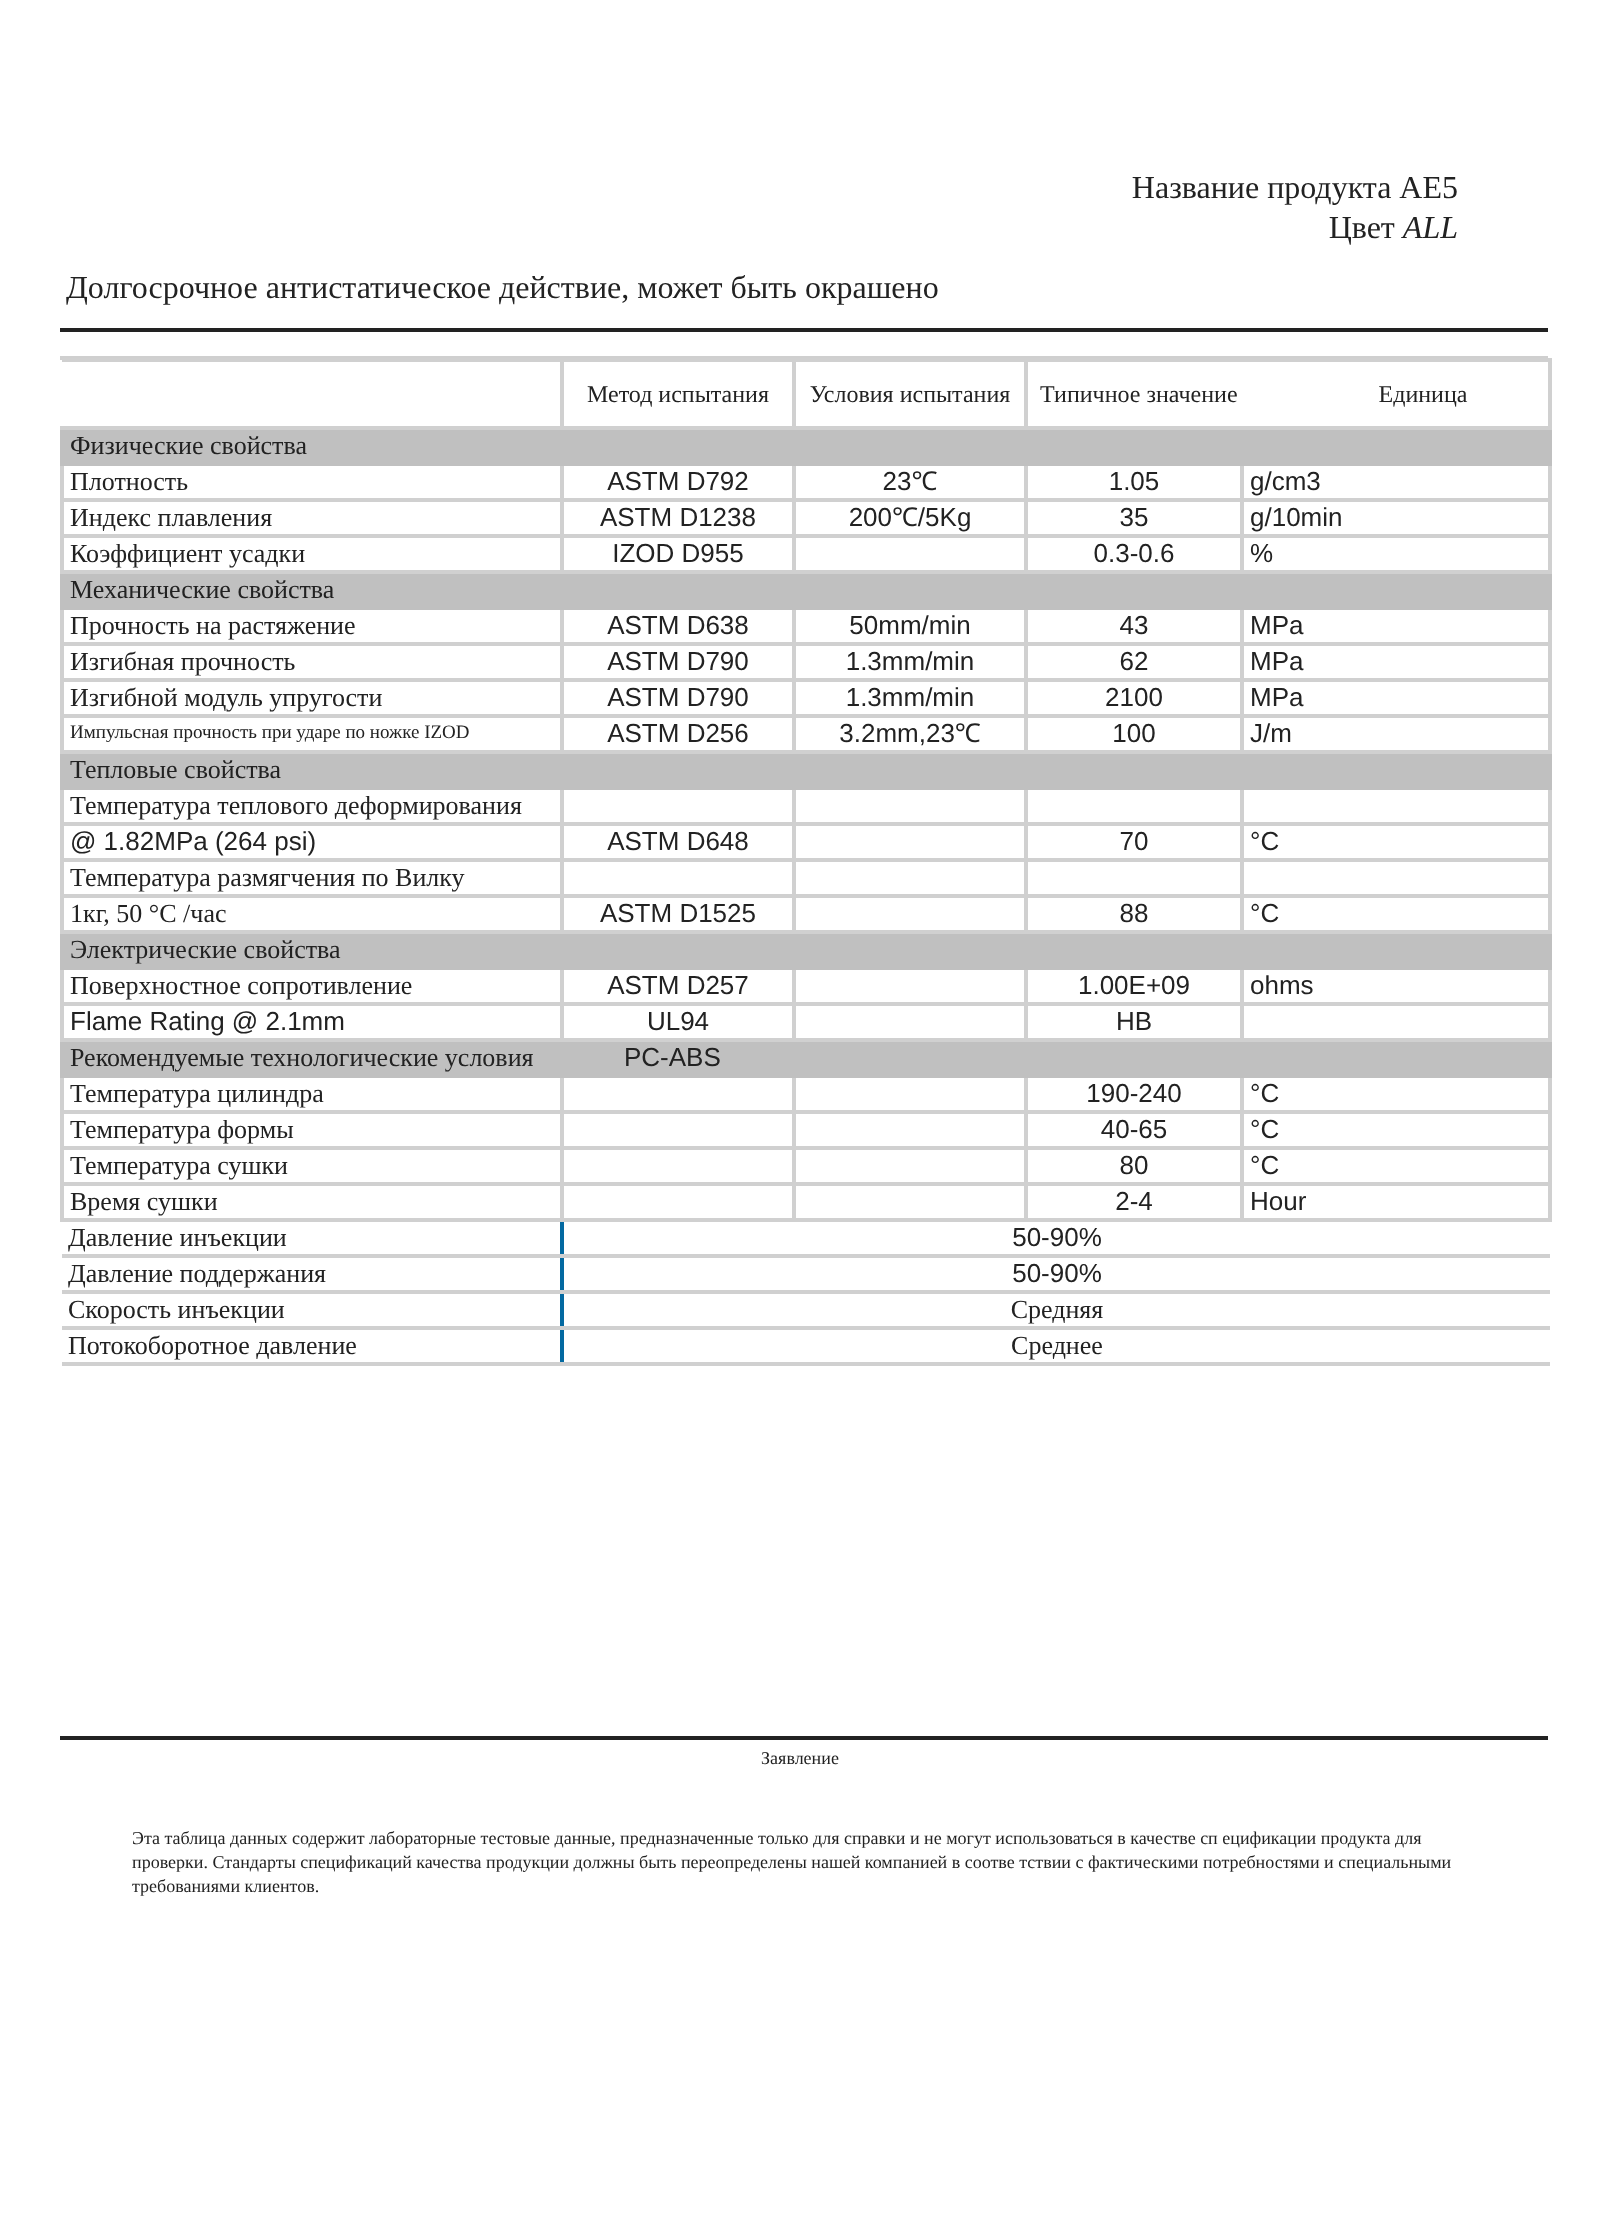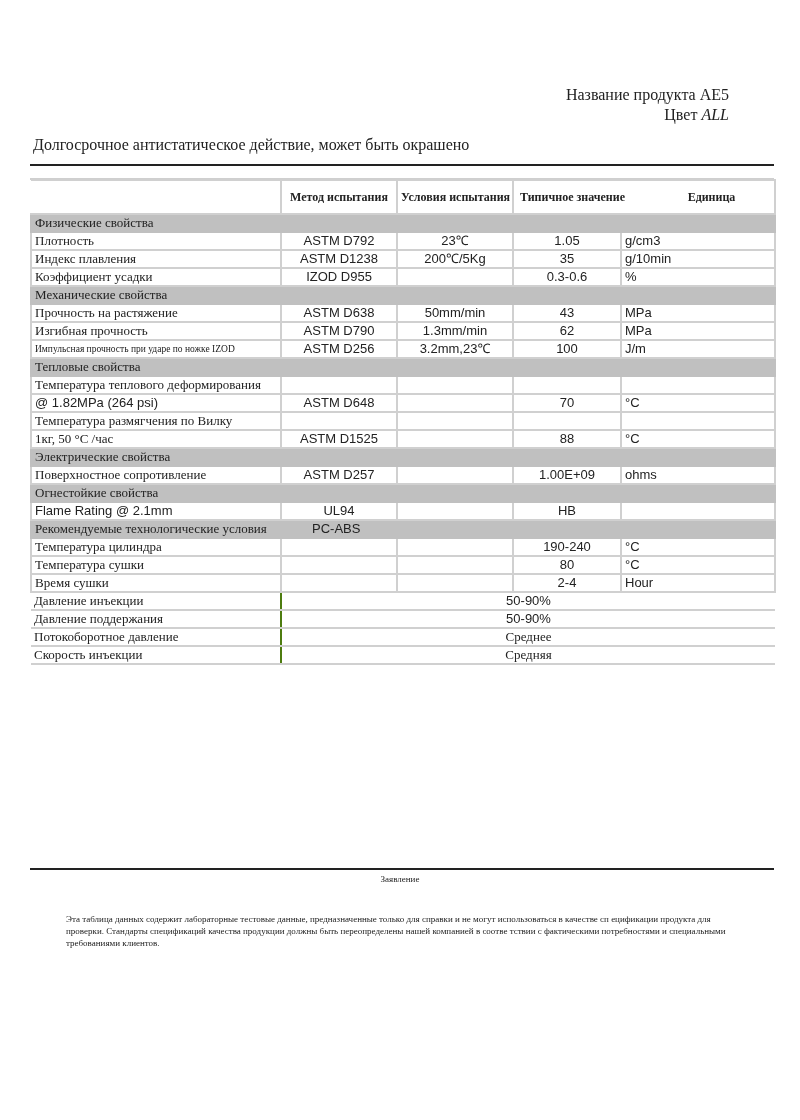--- a/index.html
+++ b/index.html
@@ -13,32 +13,32 @@
   #product-color .val { font-style: italic; }
   #subtitle { position: absolute; left: 33px; top: 136px; font-size: 16px; }
 
   .rule-dark { position: absolute; left: 30px; width: 744px; height: 2px; background: #222; }
   .rule-light { position: absolute; left: 30px; width: 744px; height: 2px; background: #cfcfcf; }
 
   table#props { position: absolute; left: 30px; top: 179px; border-collapse: collapse;
                 table-layout: fixed; width: 744px; }
   #props td { border: 2px solid #d0d0d0; padding: 0 3px; height: 16px; line-height: 16px;
               font-size: 13px; white-space: nowrap; overflow: visible; vertical-align: bottom; }
-  #props tr.hdr td { height: 32px; vertical-align: middle; font-size: 12px; font-weight: bold; }
+  #props tr.hdr td { height: 32px; vertical-align: middle; font-size: 12px; }
   #props tr.section td { background: #c0c0c0; border-color: #c0c0c0; }
   #props td.c-label { font-family: "Liberation Serif", serif; }
   #props td.c-method, #props td.c-cond, #props td.c-val { text-align: center;
         font-family: "Liberation Sans", sans-serif; }
   #props td.c-unit { text-align: left; font-family: "Liberation Sans", sans-serif; }
   #props tr.hdr td { font-family: "Liberation Serif", serif; }
   #props td.small { font-size: 9.5px; }
   #props td.merged { text-align: center; font-family: "Liberation Sans", sans-serif; }
   #props td.merged.serif { font-family: "Liberation Serif", serif; }
   #props tr.tail td { border-left: none; border-right: none; margin-left: 48px; }
-  #props tr.tail td.merged { border-left: 2px solid #4d7c0f; }
+  #props tr.tail td.merged { border-left: 2px solid #0369a1; }
   #props td.noborder-r { border-right-color: transparent; }
   #props tr.hdr td.first { border-left: none; }
 
   #statement-title { position: absolute; left: 0; width: 800px; top: 874px; text-align: center; font-size: 9px; }
   #statement-body { position: absolute; left: 66px; top: 913px; width: 680px; font-size: 9px; line-height: 12px; }
 </style>
 </head>
 <body>
 
 <div id="product-name">
@@ -107,20 +107,27 @@
     <td class="c-unit">MPa</td>
   </tr>
   <tr>
     <td class="c-label">Изгибная прочность</td>
     <td class="c-method">ASTM D790</td>
     <td class="c-cond">1.3mm/min</td>
     <td class="c-val">62</td>
     <td class="c-unit">MPa</td>
   </tr>
   <tr>
+    <td class="c-label">Изгибной модуль упругости</td>
+    <td class="c-method">ASTM D790</td>
+    <td class="c-cond">1.3mm/min</td>
+    <td class="c-val">2100</td>
+    <td class="c-unit">MPa</td>
+  </tr>
+  <tr>
     <td class="c-label small">Импульсная прочность при ударе по ножке IZOD</td>
     <td class="c-method">ASTM D256</td>
     <td class="c-cond">3.2mm,23℃</td>
     <td class="c-val">100</td>
     <td class="c-unit">J/m</td>
   </tr>
 
   <tr class="section">
     <td colspan="5" class="c-label">Тепловые свойства</td>
   </tr>
@@ -157,23 +164,20 @@
     <td colspan="5" class="c-label">Электрические свойства</td>
   </tr>
   <tr>
     <td class="c-label">Поверхностное сопротивление</td>
     <td class="c-method">ASTM D257</td>
     <td class="c-cond"></td>
     <td class="c-val">1.00E+09</td>
     <td class="c-unit">ohms</td>
   </tr>
 
-  <tr class="section">
-    <td colspan="5" class="c-label">Огнестойкие свойства</td>
-  </tr>
   <tr>
     <td class="c-label" style="font-family:'Liberation Sans',sans-serif">Flame Rating @ 2.1mm</td>
     <td class="c-method">UL94</td>
     <td class="c-cond"></td>
     <td class="c-val">HB</td>
     <td class="c-unit"></td>
   </tr>
 
   <tr class="section">
     <td class="c-label" style="overflow:visible">Рекомендуемые технологические условия</td>
@@ -181,20 +185,27 @@
     <td colspan="3"></td>
   </tr>
   <tr>
     <td class="c-label">Температура цилиндра</td>
     <td class="c-method"></td>
     <td class="c-cond"></td>
     <td class="c-val">190-240</td>
     <td class="c-unit">°C</td>
   </tr>
   <tr>
+    <td class="c-label">Температура формы</td>
+    <td class="c-method"></td>
+    <td class="c-cond"></td>
+    <td class="c-val">40-65</td>
+    <td class="c-unit">°C</td>
+  </tr>
+  <tr>
     <td class="c-label">Температура сушки</td>
     <td class="c-method"></td>
     <td class="c-cond"></td>
     <td class="c-val">80</td>
     <td class="c-unit">°C</td>
   </tr>
   <tr>
     <td class="c-label">Время сушки</td>
     <td class="c-method"></td>
     <td class="c-cond"></td>
@@ -204,25 +215,25 @@
 
   <tr class="tail">
     <td class="c-label" style="border-left:none">Давление инъекции</td>
     <td colspan="4" class="merged" style="vertical-align:top">50-90%</td>
   </tr>
   <tr class="tail">
     <td class="c-label" style="border-left:none">Давление поддержания</td>
     <td colspan="4" class="merged" style="vertical-align:top">50-90%</td>
   </tr>
   <tr class="tail">
+    <td class="c-label" style="border-left:none">Скорость инъекции</td>
+    <td colspan="4" class="merged serif">Средняя</td>
+  </tr>
+  <tr class="tail">
     <td class="c-label" style="border-left:none">Потокоборотное давление</td>
     <td colspan="4" class="merged serif">Среднее</td>
-  </tr>
-  <tr class="tail">
-    <td class="c-label" style="border-left:none">Скорость инъекции</td>
-    <td colspan="4" class="merged serif">Средняя</td>
   </tr>
 </tbody>
   </table>
 
 <div class="rule-dark" style="top:868px;"></div>
 <div id="statement-title">Заявление</div>
 <div id="statement-body">Эта таблица данных содержит лабораторные тестовые данные, предназначенные только для справки и не могут использоваться в качестве сп ецификации продукта для проверки. Стандарты спецификаций качества продукции должны быть переопределены нашей компанией в соотве тствии с фактическими потребностями и специальными требованиями клиентов.</div>
 
 </body></html>

